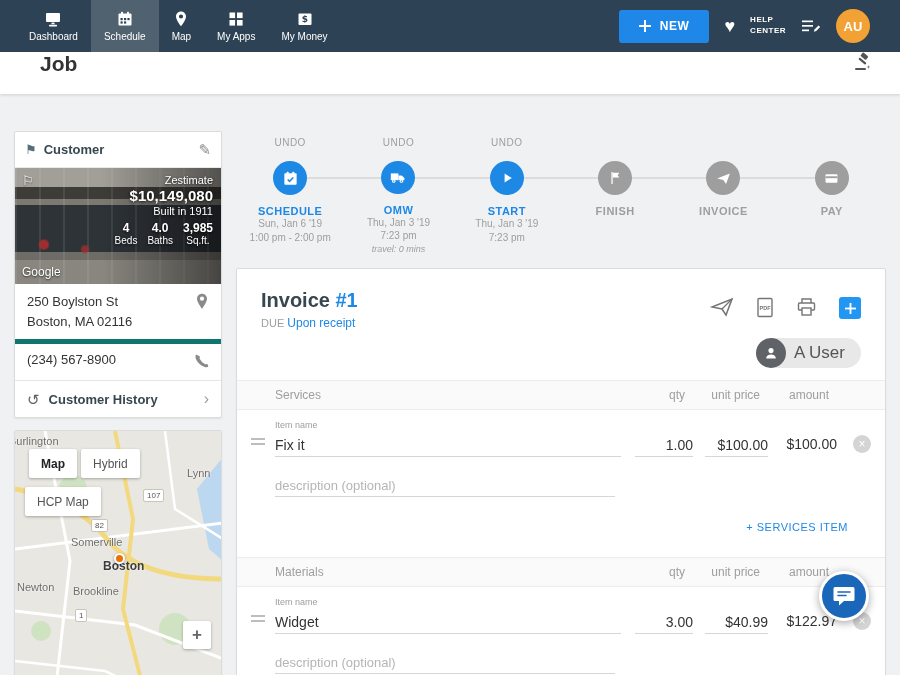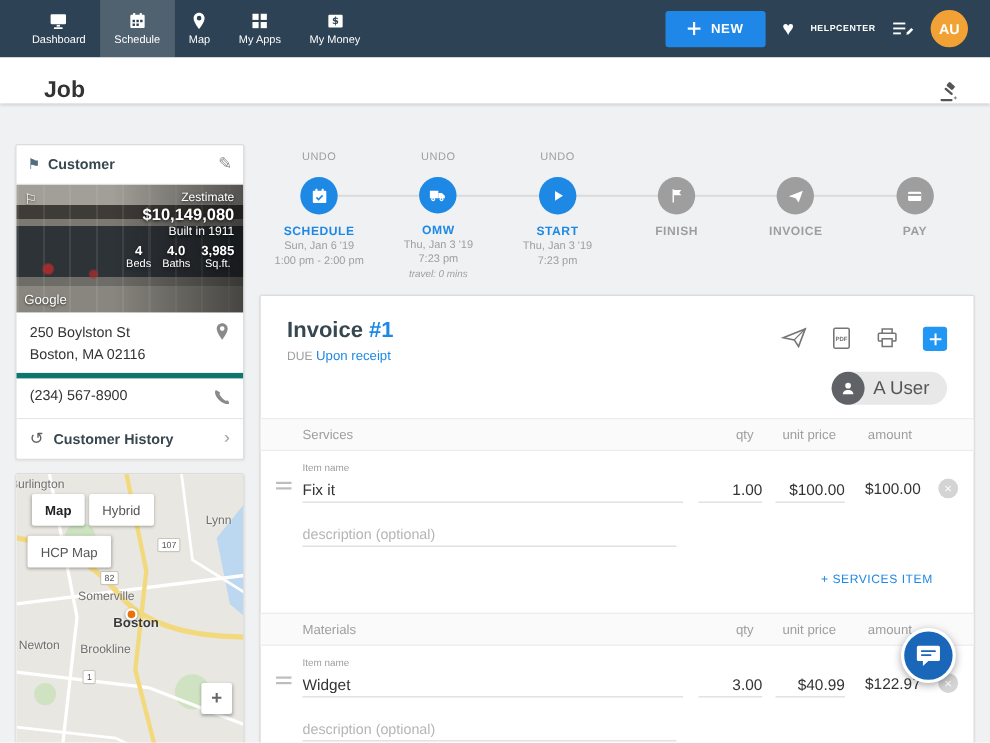--- a/index.html
+++ b/index.html
@@ -6,29 +6,29 @@
   html,body{width:900px;height:675px;overflow:hidden}
   body{font-family:"Liberation Sans",sans-serif;background:#eff1f2;position:relative}
 
   
   .topnav{position:absolute;top:0;left:0;right:0;height:52px;background:#2d4254;display:flex;justify-content:space-between;z-index:60}
   .nav-items{display:flex;margin-left:16px}
   .nav-item{display:flex;flex-direction:column;align-items:center;justify-content:center;gap:3px;padding:0 13px;cursor:pointer;text-decoration:none}
   .nav-item.active{background:rgba(255,255,255,.17)}
   .nav-label{font-size:10px;color:#fff;white-space:nowrap}
   .nav-ic svg{display:block}
-  .nav-right{display:flex;align-items:center;gap:15px;padding-right:20px}
+  .nav-right{display:flex;align-items:center;gap:15px;padding-right:30px}
   .new-btn{display:flex;align-items:center;gap:9px;background:#1f87e8;border:none;color:#fff;font-size:12px;font-weight:bold;height:33px;padding:0 20px;border-radius:3px;cursor:pointer;letter-spacing:.6px}
   .heart-ic{color:#fff;font-size:18px;cursor:pointer;line-height:1}
-  .help-link{display:flex;flex-direction:row;color:#fff;font-size:8px;font-weight:bold;letter-spacing:.5px;line-height:1.35;cursor:pointer;text-decoration:none}
+  .help-link{display:flex;flex-direction:column;color:#fff;font-size:8px;font-weight:bold;letter-spacing:.5px;line-height:1.35;cursor:pointer;text-decoration:none}
   .tasks-ic{cursor:pointer;display:flex}
   .avatar{width:34px;height:34px;border-radius:50%;background:#f2a134;color:#fff;font-size:13px;font-weight:bold;display:flex;align-items:center;justify-content:center;cursor:pointer}
 
   
-  .page-header{position:absolute;top:52px;left:0;right:0;height:42px;background:#fff;box-shadow:0 1px 3px rgba(0,0,0,.14);display:flex;align-items:flex-end;justify-content:space-between;padding:0 28px 0 40px;z-index:50}
+  .page-header{position:absolute;top:52px;left:0;right:0;height:42px;background:#fff;box-shadow:0 1px 3px rgba(0,0,0,.14);display:flex;align-items:flex-start;justify-content:space-between;padding:0 28px 0 40px;z-index:50}
   .page-title{font-size:21px;color:#333}
   .job-ic{cursor:pointer;display:flex}
 
   
   .card{background:#fff;border:1px solid #dcdcdc;border-radius:2px;box-shadow:0 1px 2px rgba(0,0,0,.07)}
 
   
   .left-col{position:absolute;left:14px;top:131px;width:208px}
   .cust-head{height:36px;display:flex;align-items:center;padding:0 10px;border-bottom:1px solid #e9e9e9;gap:7px}
   .flag-ic{color:#546e7a;font-size:13px;line-height:1}

